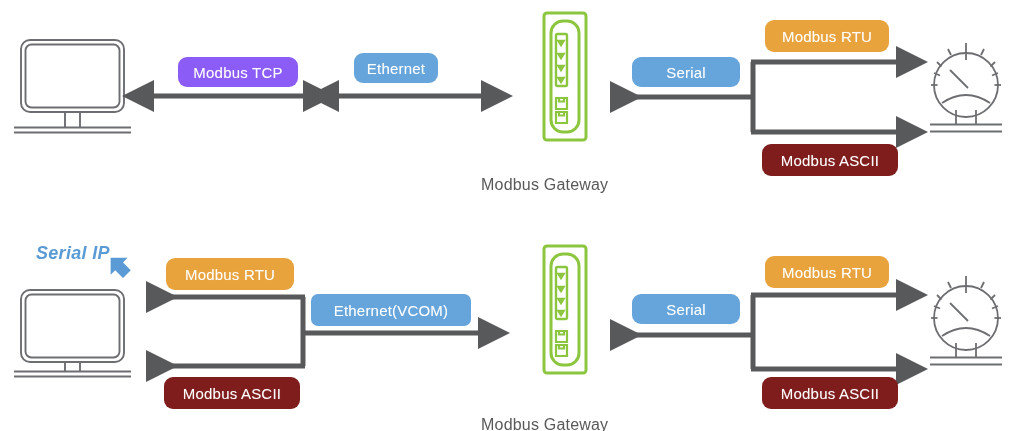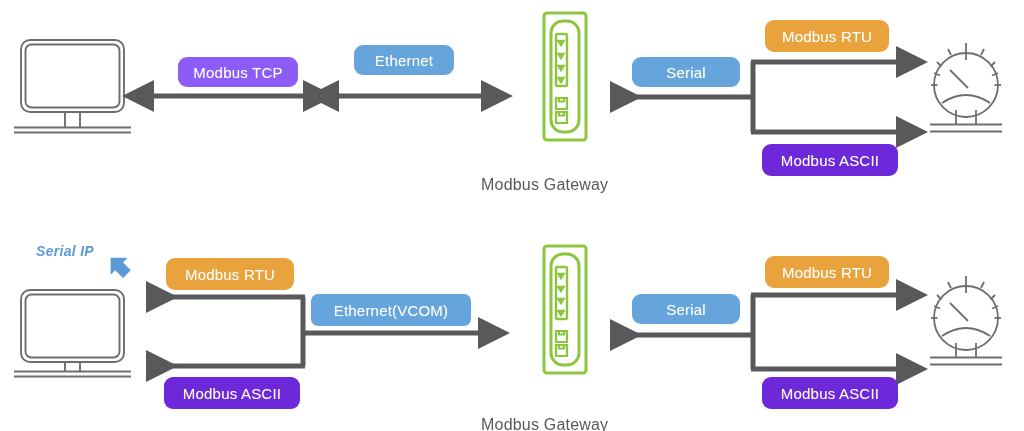--- a/index.html
+++ b/index.html
@@ -40,40 +40,40 @@
     font-weight: 400;
     letter-spacing: 0.2px;
     white-space: nowrap;
     line-height: 1;
     padding: 0 4px;
     text-shadow: 0 0 1px rgba(255,255,255,0.25);
   }
   .pill.green  { background: #8b5cf6; }
   .pill.blue   { background: #66A5DB; }
   .pill.orange { background: #E8A33D; }
-  .pill.brown  { background: #6d28d9; }
+  .pill.brown  { background: #7f1d1d; }
 
   
   .caption {
     position: absolute;
     color: #58595B;
     font-family: "Liberation Sans", sans-serif;
     font-size: 16px;
     font-weight: 400;
     white-space: nowrap;
     letter-spacing: 0.2px;
     margin-top: 28px;
   }
 
   
   .callout-text {
     position: absolute;
     color: #5B9BD5;
     font-family: "Liberation Sans", sans-serif;
-    font-size: 14px;
+    font-size: 18px;
     font-weight: bold;
     font-style: italic;
     letter-spacing: 0.3px;
     white-space: nowrap;
   }
 </style>
 </head>
 <body>
 
 <div id="canvas">
@@ -205,21 +205,21 @@
       <line x1="956" y1="343" x2="956" y2="357"></line>
       <line x1="976" y1="343" x2="976" y2="357"></line>
       <line x1="930" y1="357.5" x2="1002" y2="357.5"></line>
       <line x1="930" y1="364.5" x2="1002" y2="364.5"></line>
     </g>
 
   </svg>
 
   <div class="pill green" style="left:178px; top:57px; width:120px; height:30px;">Modbus TCP</div>
 
-  <div class="pill blue" style="left:354px; top:45px; width:100px; height:30px;">Ethernet</div>
+  <div class="pill blue" style="left:354px; top:53px; width:84px; height:30px;">Ethernet</div>
 
   <div class="pill orange" style="left:765px; top:20px; width:124px; height:32px;">Modbus RTU</div>
 
   <div class="pill blue" style="left:632px; top:57px; width:108px; height:30px;">Serial</div>
 
   <div class="pill brown" style="left:762px; top:144px; width:136px; height:32px;">Modbus ASCII</div>
 
   <div class="caption" style="left:481px; top:148px;">Modbus Gateway</div>
 
   <div class="callout-text" style="left:36px; top:243px;">Serial IP</div>

